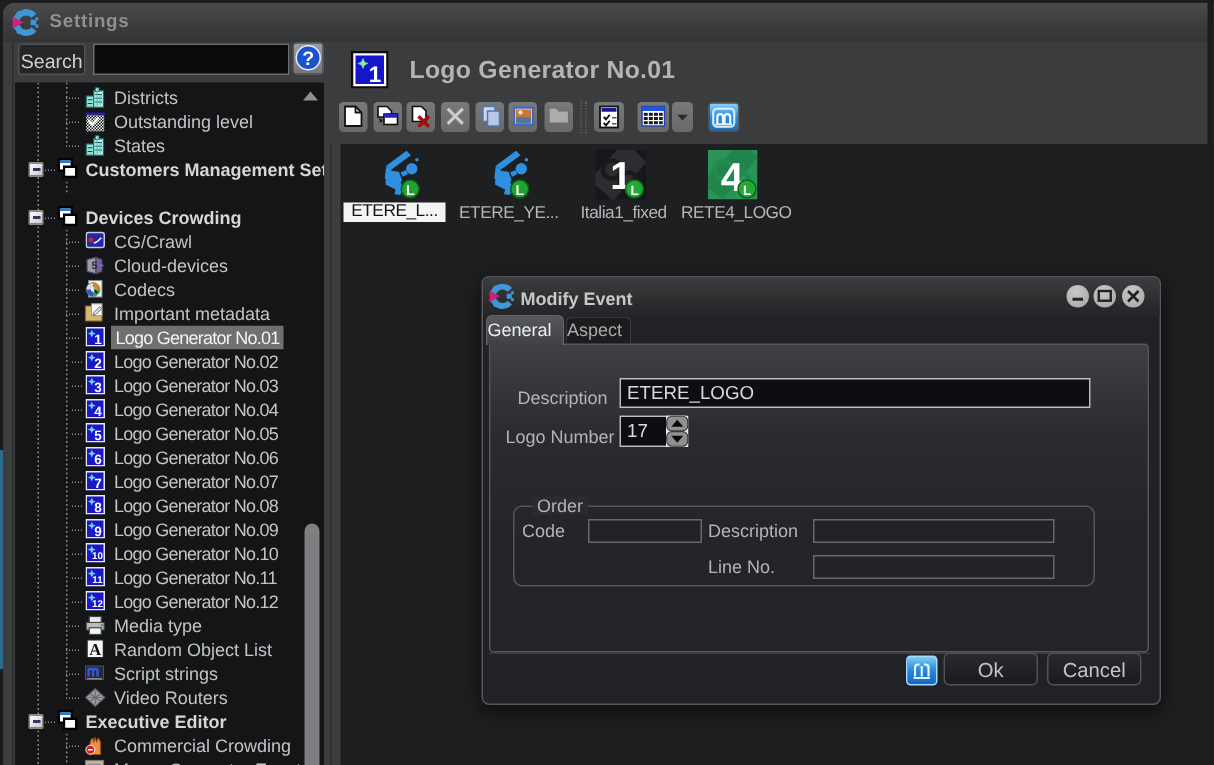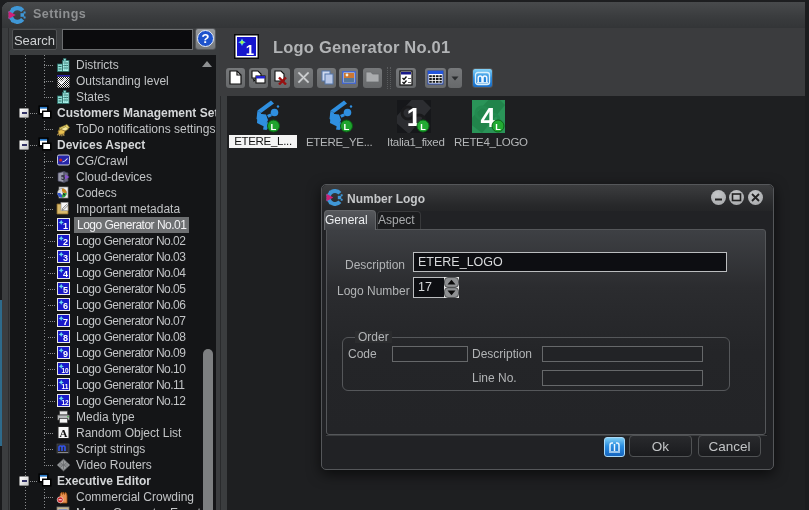--- a/index.html
+++ b/index.html
@@ -274,40 +274,30 @@
         <div class="abs" style="left:20px;top:8px;width:8px;height:1px;background-image:linear-gradient(90deg,#8a8c8e 1px,transparent 1px);background-size:2px 1px;"></div>
         <div class="minus"></div>
         <svg class="ticon" style="left:28px;top:0" width="14" height="14" viewBox="0 0 14 14">
 <rect x="1.2" y="1.2" width="8.6" height="7.6" fill="#ffffff" stroke="#000" stroke-width="1.6"></rect>
 <rect x="1.9" y="1.9" width="7.2" height="1.8" fill="#2a7ac8"></rect>
 <path d="M4.8 6.2 L12.8 6.2 L12.8 12.8 L4.8 12.8 Z" fill="#ffffff" stroke="#000" stroke-width="1.6"></path>
 <rect x="5.6" y="7" width="6.4" height="5" fill="#ffffff"></rect>
 </svg>
         <div class="tlbl b" style="left:47px">Customers Management Settings</div>
       </div>
-      <div class="trow" style="top:66px">
-        <div class="abs" style="left:34px;top:8px;width:10px;height:1px;background-image:linear-gradient(90deg,#8a8c8e 1px,transparent 1px);background-size:2px 1px;"></div>
-        <svg class="ticon" style="left:46px" width="15" height="15" viewBox="0 0 15 15">
-<path d="M3 6 L11 2.5 L13.5 5.5 L6 9.5 Z" fill="#f0d870" stroke="#8a7a30" stroke-width="0.7"></path>
-<path d="M2.5 8 L10 4.5 L12.5 7 L5.5 11 Z" fill="#f8ecA0" stroke="#8a7a30" stroke-width="0.7"></path>
-<path d="M2 9 L5 7.5 L9 9 L8 12 L3 12.5 Z" fill="#e8c050" stroke="#8a6a28" stroke-width="0.8"></path>
-<path d="M2.5 11.5 l-1 1.8 M4.2 12 l-0.6 2 M6 12.2 l-0.2 2 M7.6 12 l0.4 1.8" stroke="#c8a858" stroke-width="1.1"></path>
-</svg>
-        <div class="tlbl" style="left:66px">ToDo notifications settings</div>
-      </div>
       <div class="trow" style="top:82px">
         <div class="abs" style="left:20px;top:8px;width:8px;height:1px;background-image:linear-gradient(90deg,#8a8c8e 1px,transparent 1px);background-size:2px 1px;"></div>
         <div class="minus"></div>
         <svg class="ticon" style="left:28px;top:0" width="14" height="14" viewBox="0 0 14 14">
 <rect x="1.2" y="1.2" width="8.6" height="7.6" fill="#ffffff" stroke="#000" stroke-width="1.6"></rect>
 <rect x="1.9" y="1.9" width="7.2" height="1.8" fill="#2a7ac8"></rect>
 <path d="M4.8 6.2 L12.8 6.2 L12.8 12.8 L4.8 12.8 Z" fill="#ffffff" stroke="#000" stroke-width="1.6"></path>
 <rect x="5.6" y="7" width="6.4" height="5" fill="#ffffff"></rect>
 </svg>
-        <div class="tlbl b" style="left:47px">Devices Aspect</div>
+        <div class="tlbl b" style="left:47px">Devices Crowding</div>
       </div>
       <div class="trow" style="top:98px">
         <div class="abs" style="left:34px;top:8px;width:10px;height:1px;background-image:linear-gradient(90deg,#8a8c8e 1px,transparent 1px);background-size:2px 1px;"></div>
         <svg class="ticon" style="left:47px" width="13" height="13" viewBox="0 0 13 13">
 <rect x="0.5" y="1" width="12" height="10" rx="1.5" fill="#2525a8" stroke="#c8cad8" stroke-width="1"></rect>
 <circle cx="3.6" cy="6" r="1.6" fill="#cc2222"></circle>
 <path d="M5.5 8 Q8 7.5 10.5 4.5" stroke="#e8e8ff" stroke-width="1.1" fill="none"></path>
 </svg>
         <div class="tlbl" style="left:66px">CG/Crawl</div>
       </div>
@@ -523,21 +513,21 @@
 <rect x="1" y="1" width="12" height="12" fill="#c8b890" stroke="#777" stroke-width="0.8"></rect>
 <rect x="2.5" y="3" width="9" height="7" fill="#8090b8"></rect>
 </svg>
         <div class="tlbl" style="left:66px">Macro Generator Event</div>
       </div>
     </div>
 <div id="scrollup"></div>
     <div id="scrollthumb"></div>
 <div id="dialog">
       <div id="dlgtitle">
-        <span class="txt">Number Logo</span>
+        <span class="txt">Modify Event</span>
       </div>
       <svg class="abs" style="left:4px;top:4px" width="17" height="17" viewBox="0 0 19 19">
 <g stroke="#3f97d6" stroke-width="2.2">
 <path d="M9.5 2.2 l0 -2 M5.2 3.6 l-1.4 -1.6 M2.6 7 l-2 -0.6 M2.6 12 l-2 0.6 M5.2 15.4 l-1.4 1.6 M9.5 16.8 l0 2 M14 15.2 l1.3 1.5 M16.5 11.8 l2 0.5 M16.5 7.2 l2 -0.5 M14 3.8 l1.3 -1.5"></path>
 </g>
 <path d="M15.5 4.8 A7.2 7.2 0 1 0 15.5 14.2" fill="none" stroke="#3f97d6" stroke-width="4.4"></path>
 <rect x="13.2" y="7.6" width="3.8" height="3.8" fill="#3f97d6"></rect>
 <path d="M0.5 5.2 L8.2 9.5 L0.5 13.8 Z" fill="#cc2277"></path>
 </svg>
       <div class="winbtn" style="left:389px;"><svg width="15" height="15" viewBox="0 0 15 15">

